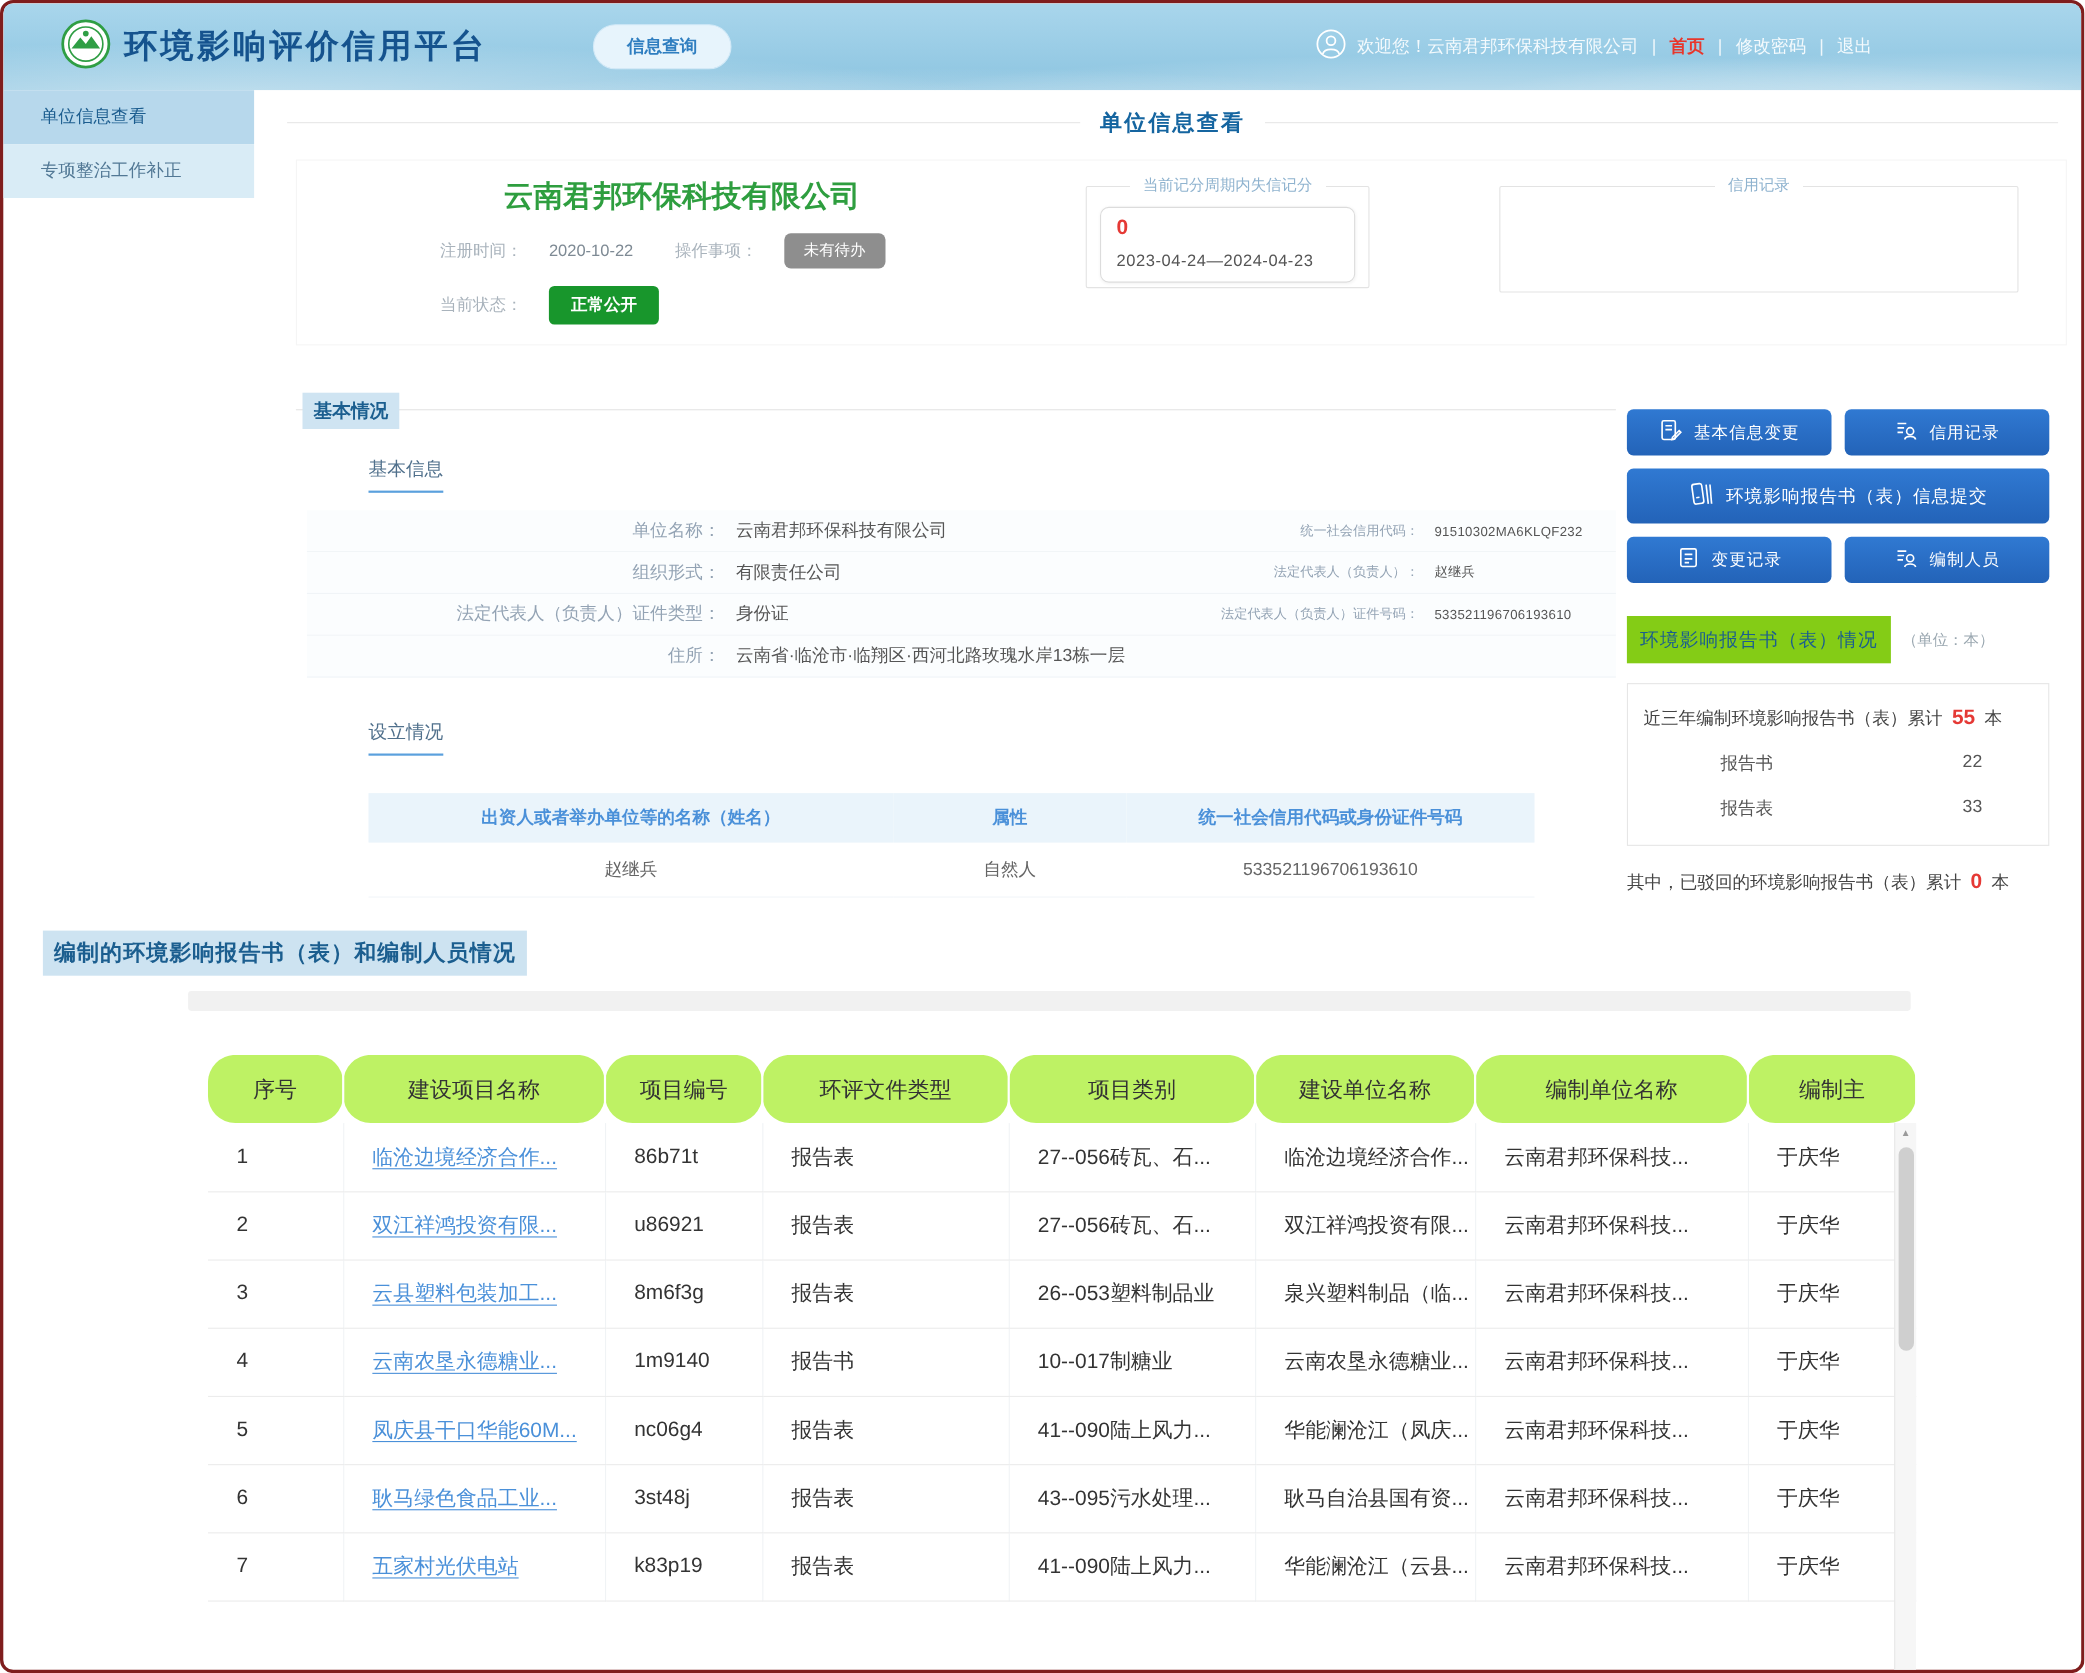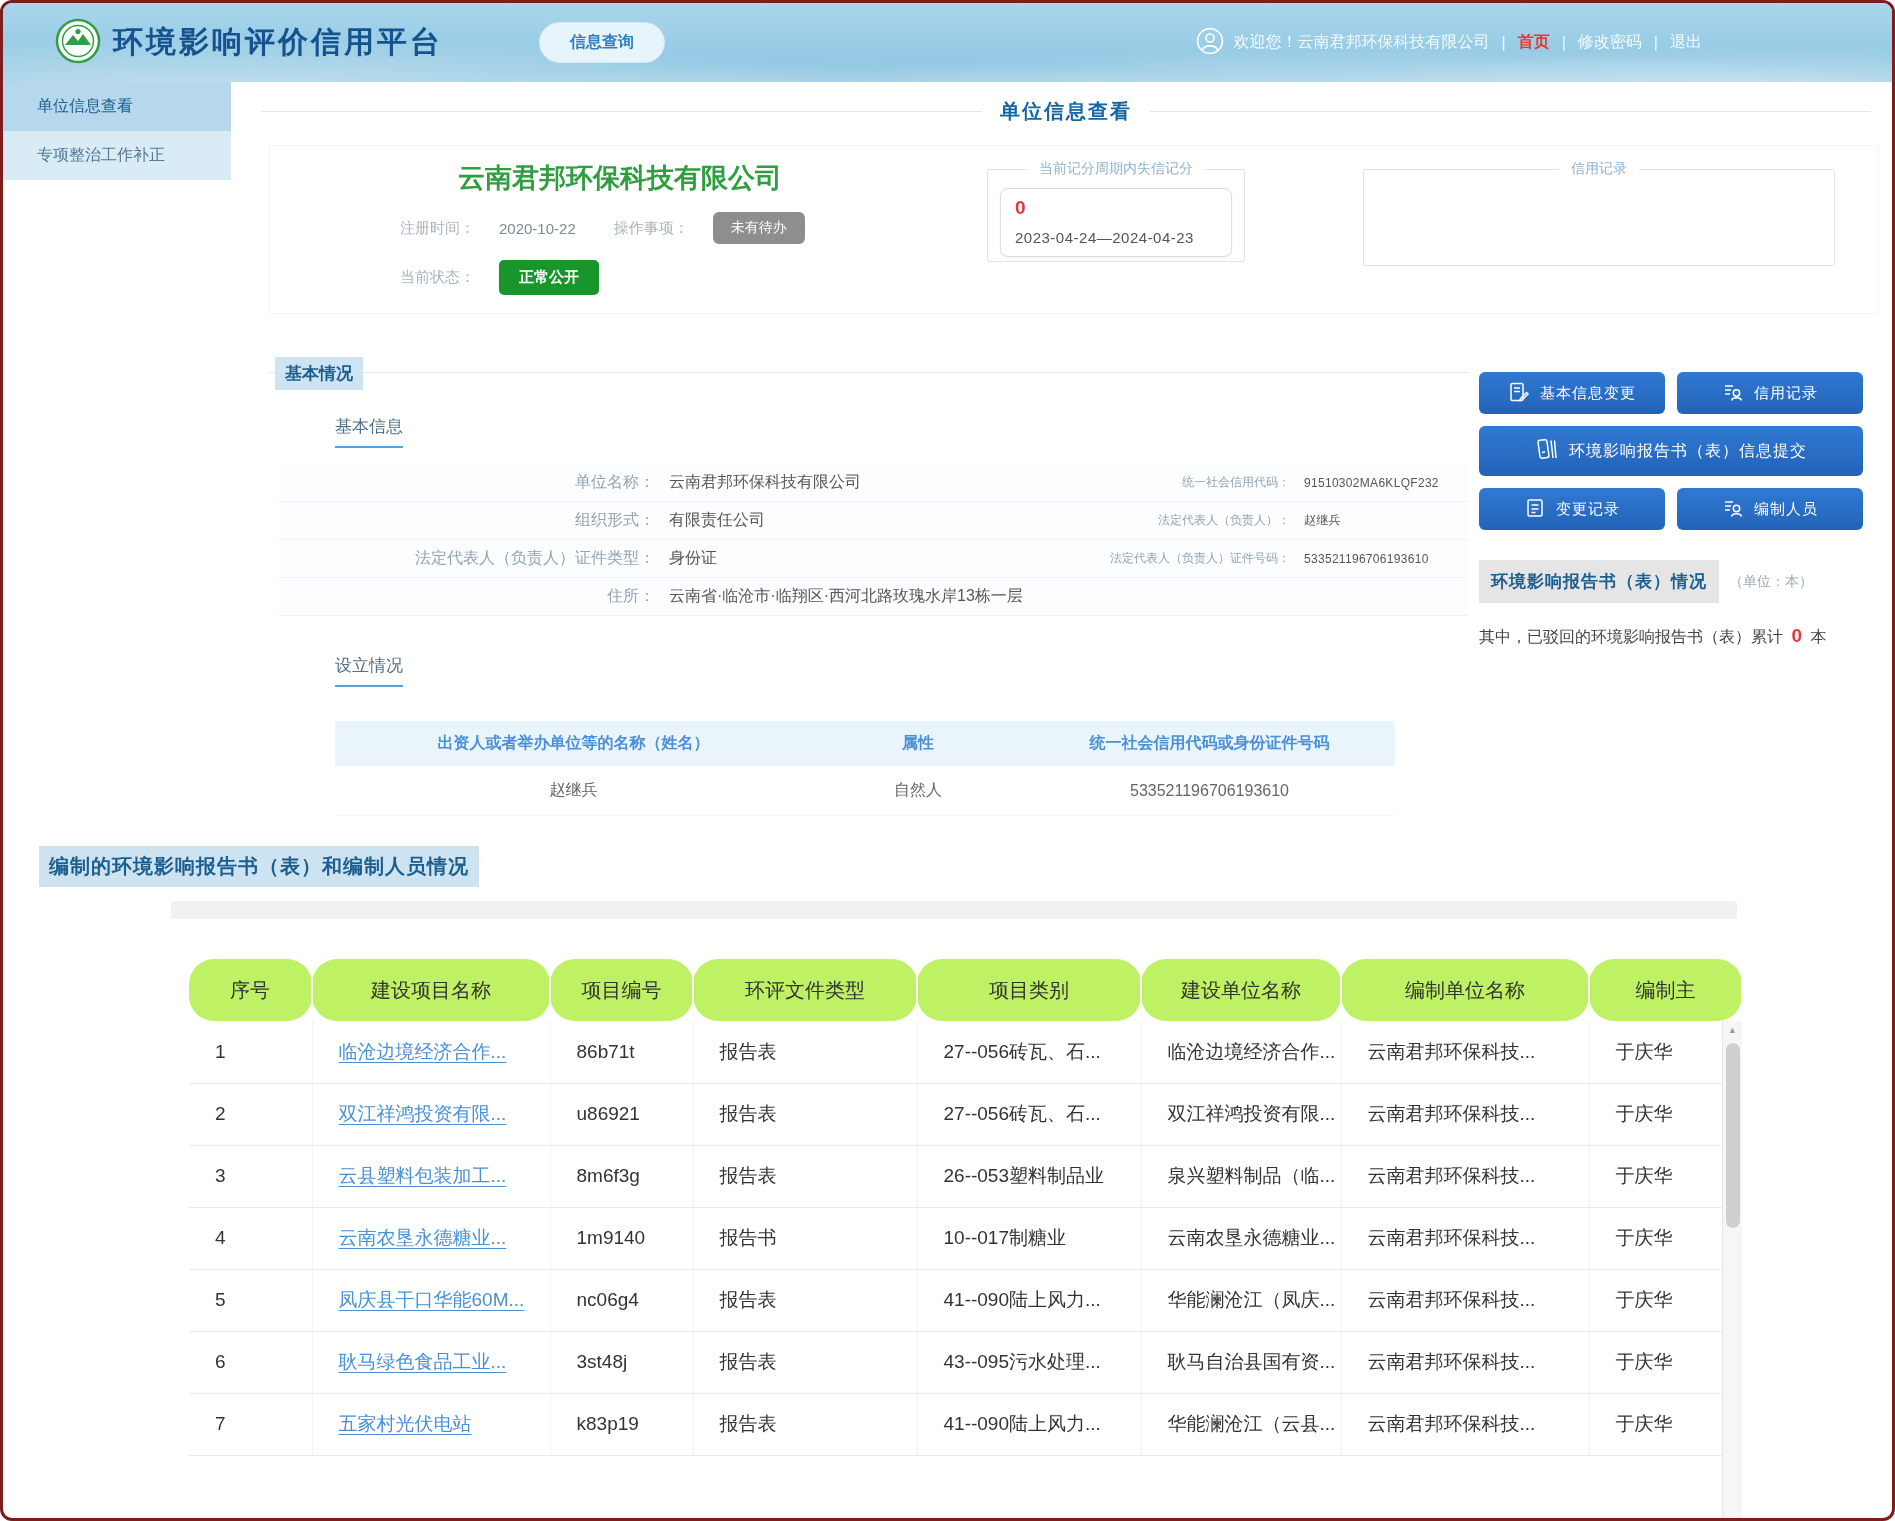--- a/index.html
+++ b/index.html
@@ -78,21 +78,21 @@
 
   
   .right-panel { width:384px; margin-left:10px; }
   .btn-grid { display:grid; grid-template-columns:1fr 1fr; gap:12px; }
   .action-btn { background:linear-gradient(180deg,#3079d2,#2363b8); color:#fff; font-size:15px;
     border:none; border-radius:6px; height:42px; display:flex; align-items:center; justify-content:center;
     gap:10px; cursor:pointer; letter-spacing:1px; }
   .action-btn.wide { grid-column:1 / 3; height:50px; font-size:16px; }
   .stats-panel { margin-top:30px; }
   .stats-head { display:flex; align-items:center; gap:10px; }
-  .stats-title { background:#e5e5e5; color:#1b5e8f; font-weight:bold; font-size:17px; padding:10px 12px; letter-spacing:1px; }
+  .stats-title { background:#84cc16; color:#1b5e8f; font-weight:normal; font-size:17px; padding:10px 12px; letter-spacing:1px; }
   .stats-unit { color:#9aa7b0; font-size:14px; }
   .stats-box { border:1px solid #e6e6e6; margin-top:18px; padding:20px 14px 22px; }
   .stats-total { font-size:16px; color:#444; }
   .red-num { color:#e53935; font-weight:bold; font-size:19px; padding:0 4px; }
   .stats-line { display:flex; justify-content:space-between; padding:20px 46px 0 70px; font-size:16px; color:#555; }
   .stats-rejected { margin-top:22px; font-size:16px; color:#444; }
 
   
   .bottom-section { margin-top:30px; padding-left:36px; }
   .section-chip { display:inline-block; background:#cde3f1; color:#1b5e8f; font-weight:bold;
@@ -303,20 +303,35 @@
                 </span>
                 <span>编制人员</span>
               </button>
             </div>
 
             <div class="stats-panel">
               <div class="stats-head">
                 <span class="stats-title">环境影响报告书（表）情况</span>
                 <span class="stats-unit">（单位：本）</span>
               </div>
+              <div class="stats-box">
+                <div class="stats-total">
+                  <span>近三年编制环境影响报告书（表）累计</span>
+                  <span class="red-num">55</span>
+                  <span>本</span>
+                </div>
+                <div class="stats-line">
+                  <span>报告书</span>
+                  <span>22</span>
+                </div>
+                <div class="stats-line">
+                  <span>报告表</span>
+                  <span>33</span>
+                </div>
+              </div>
               <div class="stats-rejected">
                 <span>其中，已驳回的环境影响报告书（表）累计</span>
                 <span class="red-num">0</span>
                 <span>本</span>
               </div>
             </div>
           </div>
         </div>
 
       </div>

